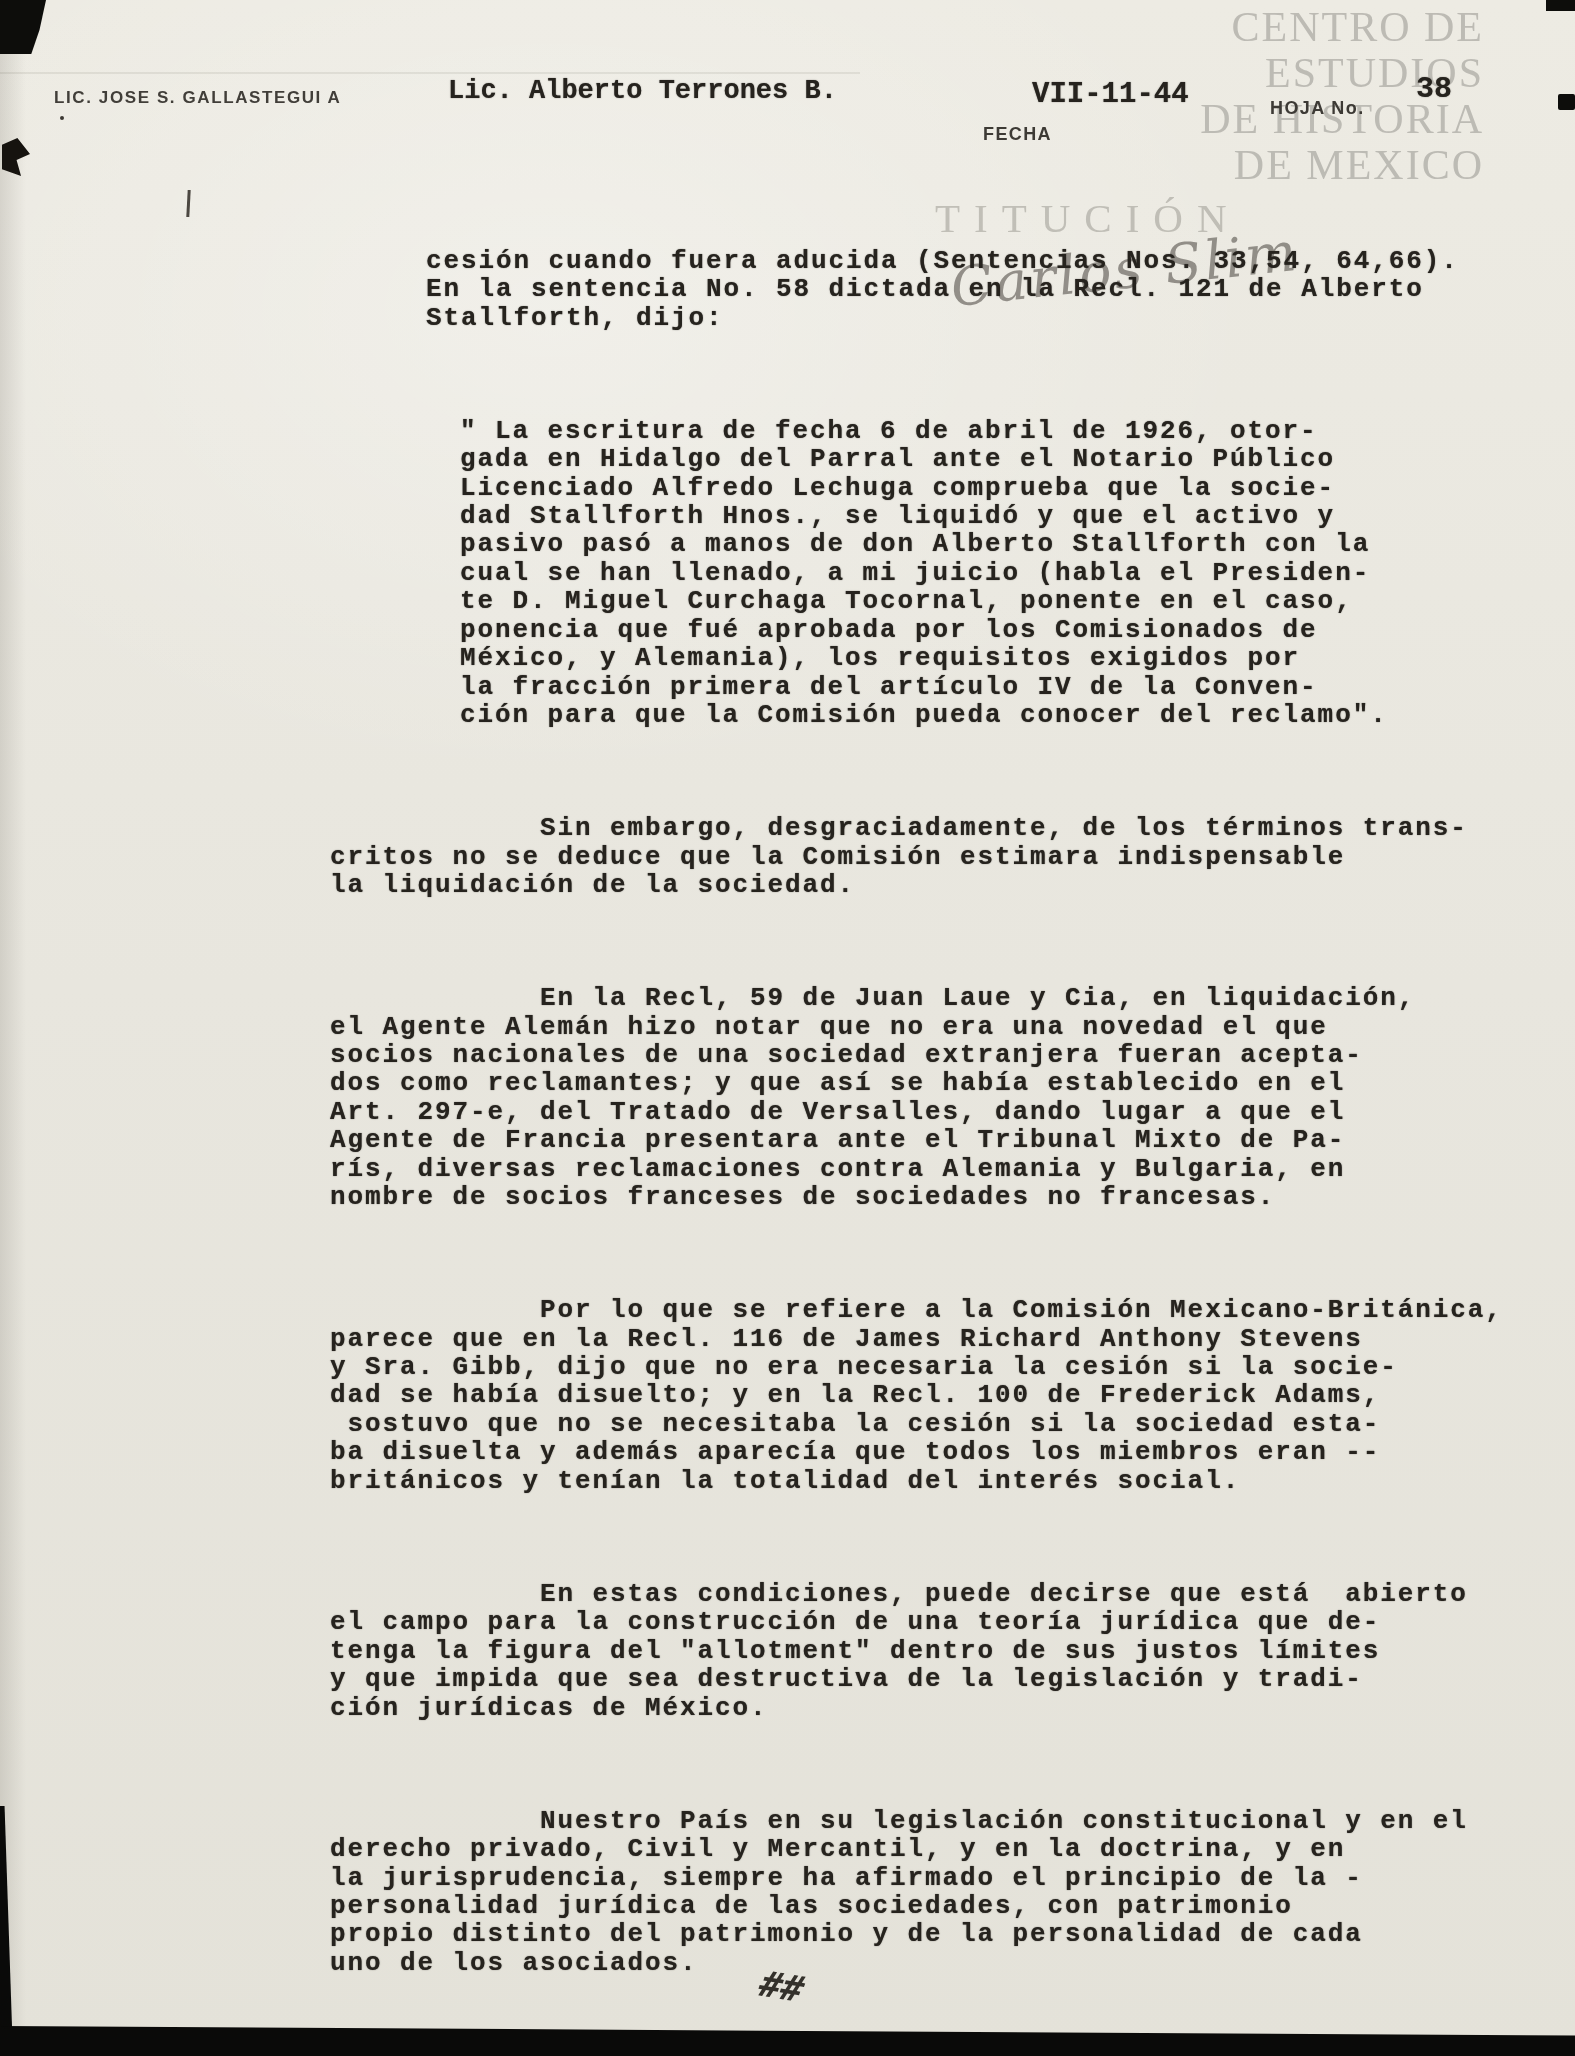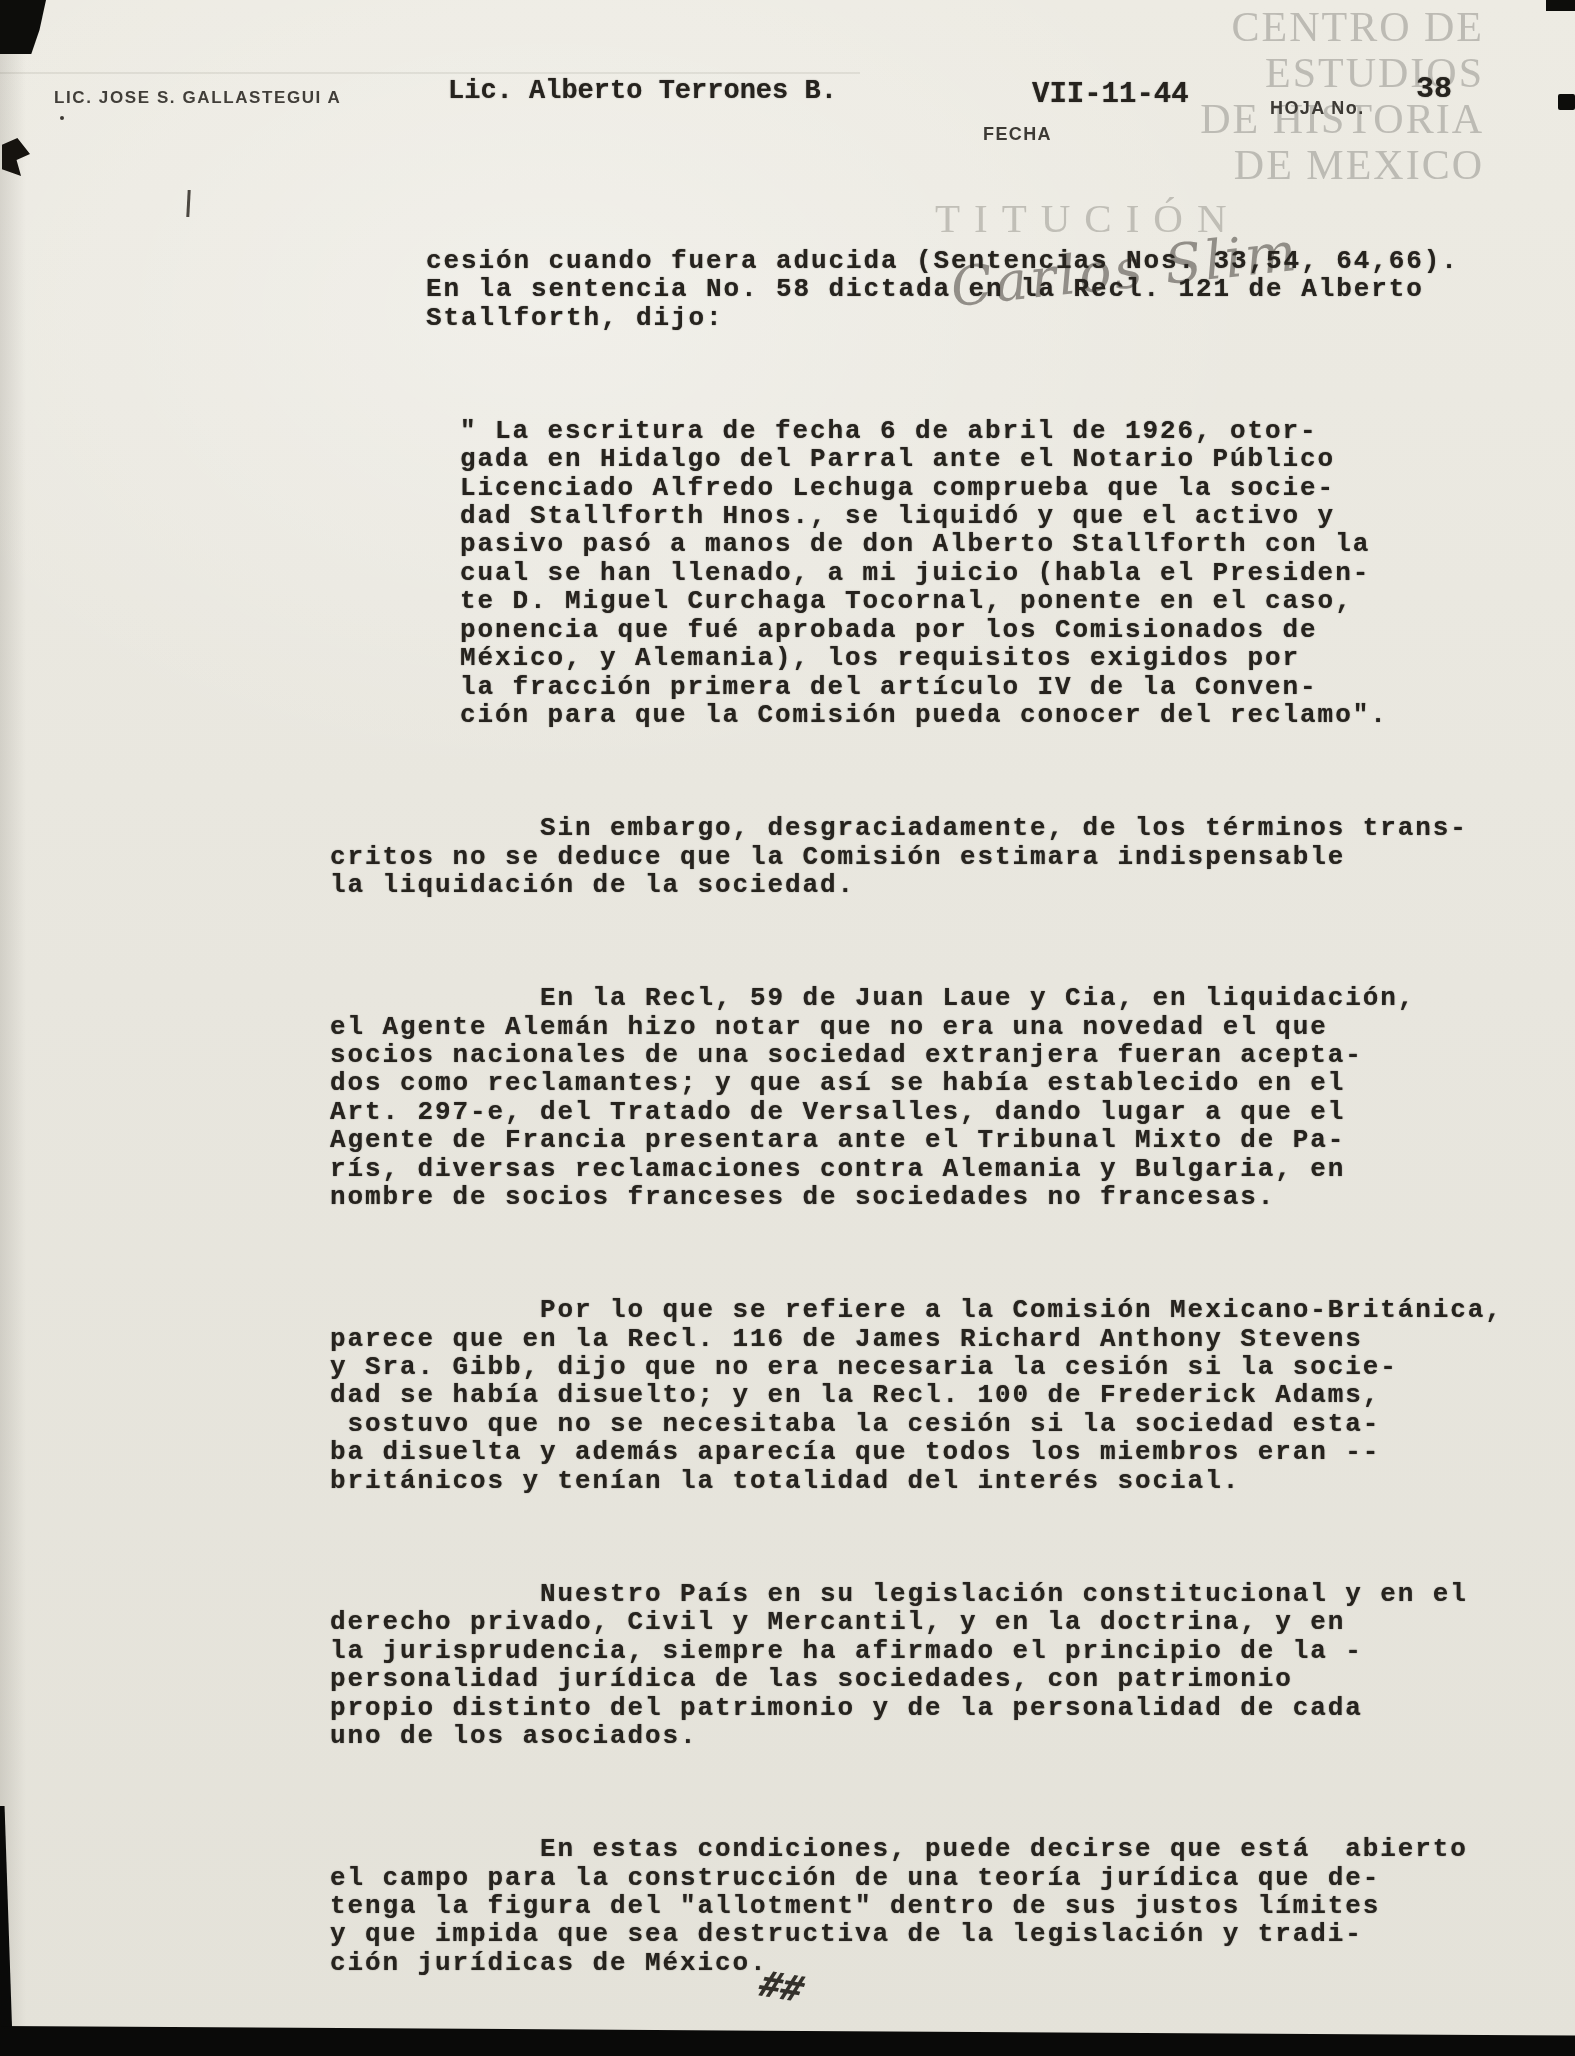--- a/index.html
+++ b/index.html
@@ -121,31 +121,31 @@
 Agente de Francia presentara ante el Tribunal Mixto de Pa-
 rís, diversas reclamaciones contra Alemania y Bulgaria, en
 nombre de socios franceses de sociedades no francesas.</div>
     <div class="para">            Por lo que se refiere a la Comisión Mexicano-Británica,
 parece que en la Recl. 116 de James Richard Anthony Stevens
 y Sra. Gibb, dijo que no era necesaria la cesión si la socie-
 dad se había disuelto; y en la Recl. 100 de Frederick Adams,
  sostuvo que no se necesitaba la cesión si la sociedad esta-
 ba disuelta y además aparecía que todos los miembros eran --
 británicos y tenían la totalidad del interés social.</div>
+    <div class="para">            En estas condiciones, puede decirse que está  abierto
+el campo para la construcción de una teoría jurídica que de-
+tenga la figura del "allotment" dentro de sus justos límites
+y que impida que sea destructiva de la legislación y tradi-
+ción jurídicas de México.</div>
     <div class="para">            Nuestro País en su legislación constitucional y en el
 derecho privado, Civil y Mercantil, y en la doctrina, y en
 la jurisprudencia, siempre ha afirmado el principio de la -
 personalidad jurídica de las sociedades, con patrimonio
 propio distinto del patrimonio y de la personalidad de cada
 uno de los asociados.</div>
-    <div class="para">            En estas condiciones, puede decirse que está  abierto
-el campo para la construcción de una teoría jurídica que de-
-tenga la figura del "allotment" dentro de sus justos límites
-y que impida que sea destructiva de la legislación y tradi-
-ción jurídicas de México.</div>
     
   </div>
 
   <div class="abs hash">##</div>
 
   <div class="abs corner-tl"></div>
   <div class="abs edge-hook"></div>
   <div class="abs stray-tick"></div>
   <div class="abs tr-mark1"></div>
   <div class="abs tr-mark2"></div>

